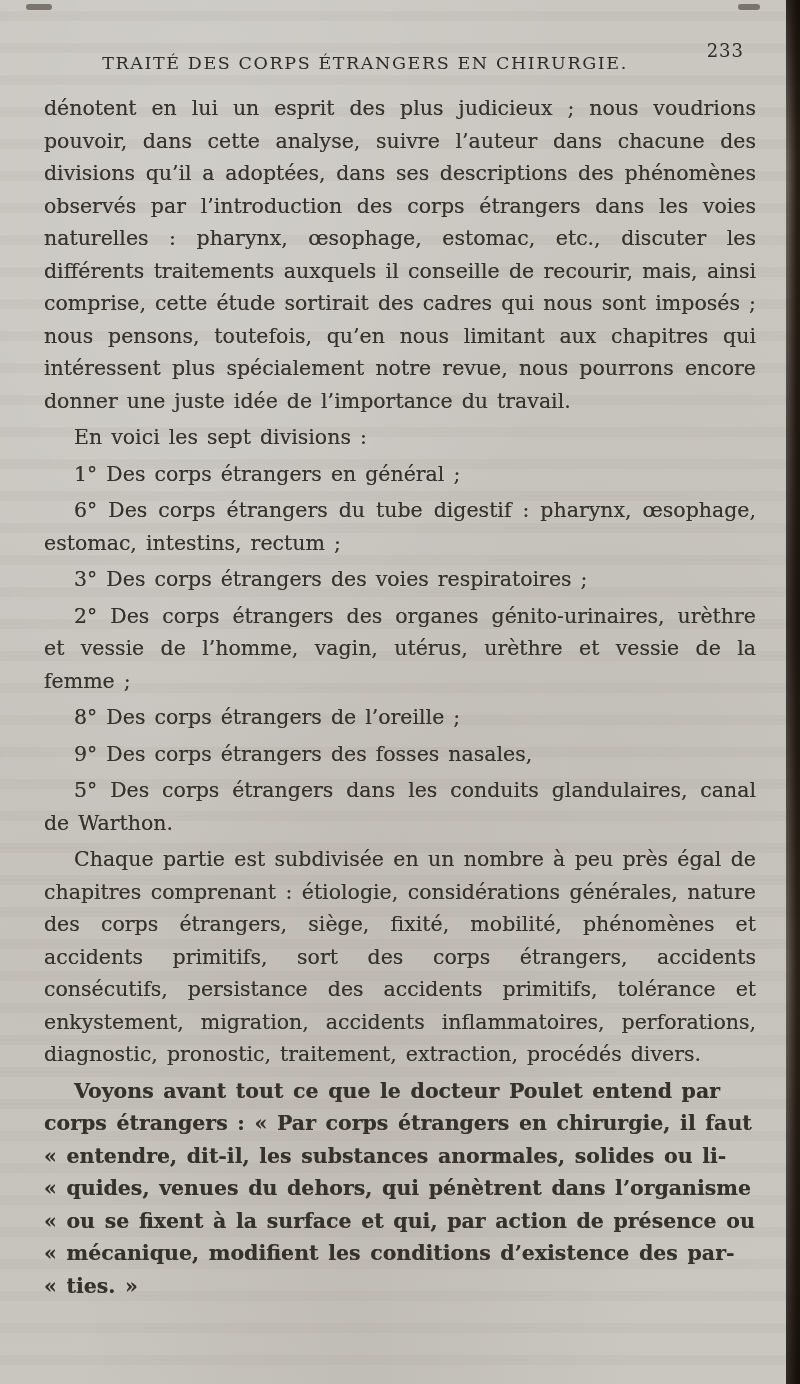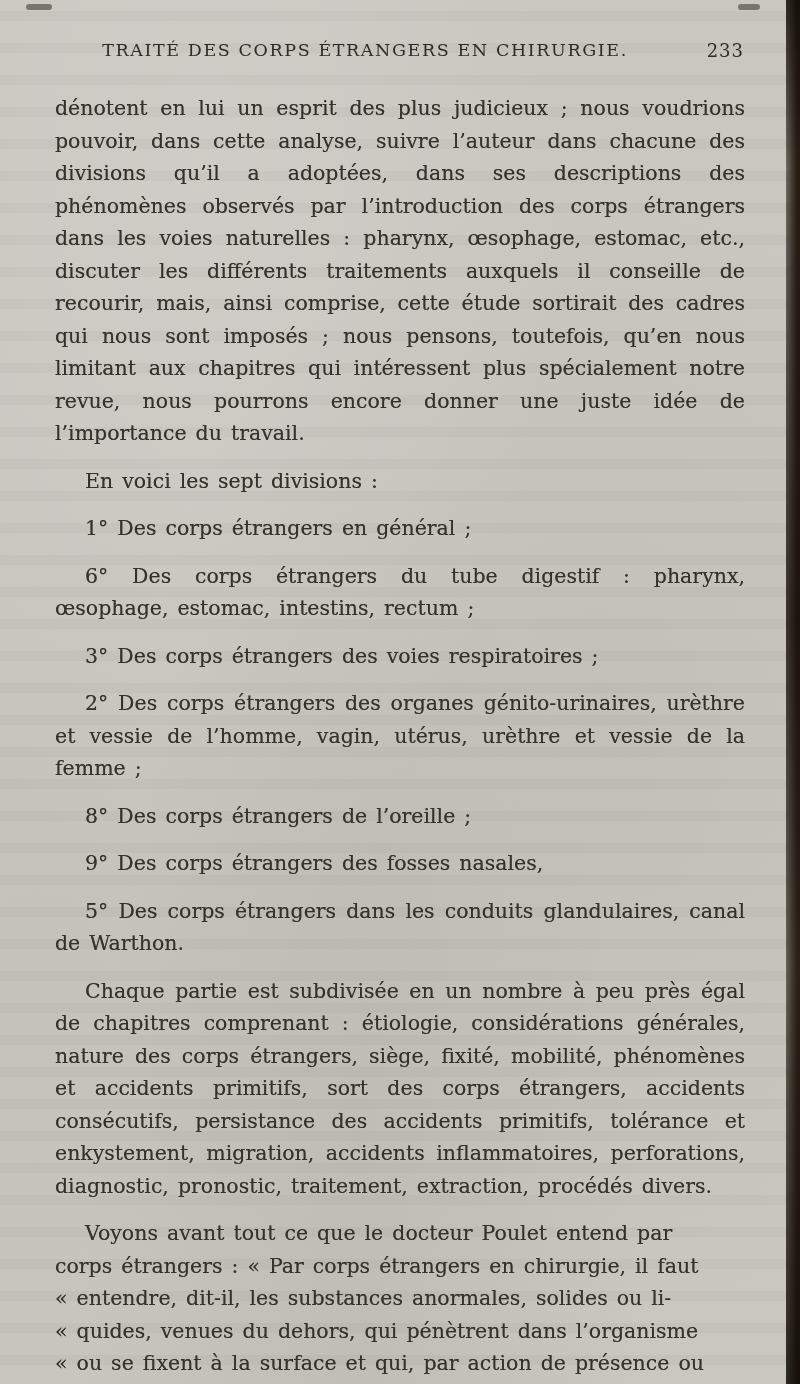--- a/index.html
+++ b/index.html
@@ -67,20 +67,21 @@
   }
   .running-head .title {
     position: absolute;
     left: 0;
     right: 70px;
     text-align: center;
     font-size: 17.5px;
     letter-spacing: 1.6px;
     color: #2e2b26;
     white-space: nowrap;
+    margin-top: 13px;
   }
   .running-head .folio {
     position: absolute;
     right: 16px;
     top: 0;
     font-size: 18px;
     font-weight: normal;
     letter-spacing: 1px;
     color: #2e2b26;
   }
@@ -88,29 +89,30 @@
     font-size: 20.5px;
     line-height: 32.5px;
     text-align: justify;
     word-spacing: 2.5px;
     hyphens: auto;
     -webkit-hyphens: auto;
     color: #35322c;
     text-shadow: 0 0 0.5px rgba(45,40,32,0.55);
   }
   .text-block p {
-    margin: 15px;
+    margin: 4px;
     text-indent: 30px;
   }
   .text-block p.no-indent {
     text-indent: 0;
   }
   .text-block p.quote {
     white-space: pre-line;
     text-align: left;
+    font-weight: bold;
   }
 </style>
 </head>
 <body>
 
 <div class="bleed-texture"></div>
 <div class="scan-artifact-top-left"></div>
 <div class="scan-artifact-top-right"></div>
 
 <div class="page">

